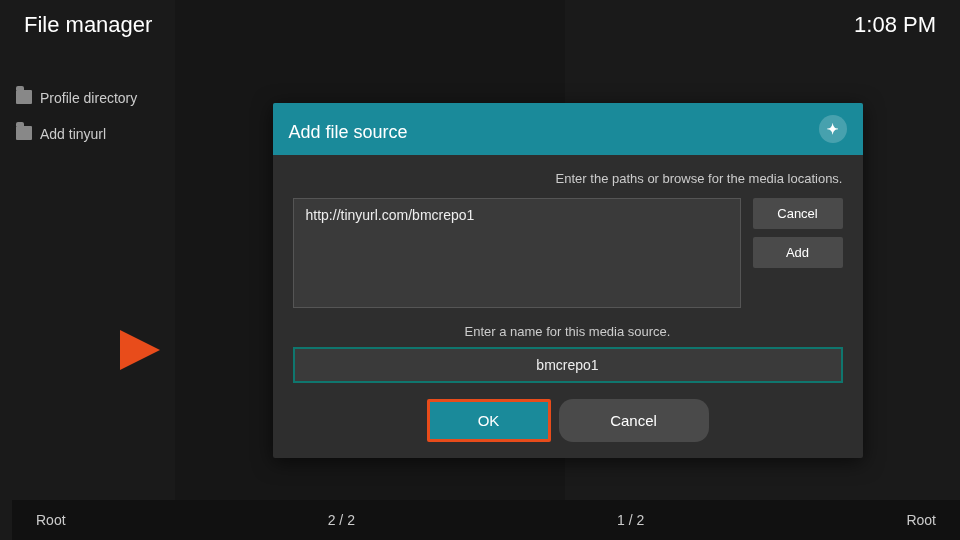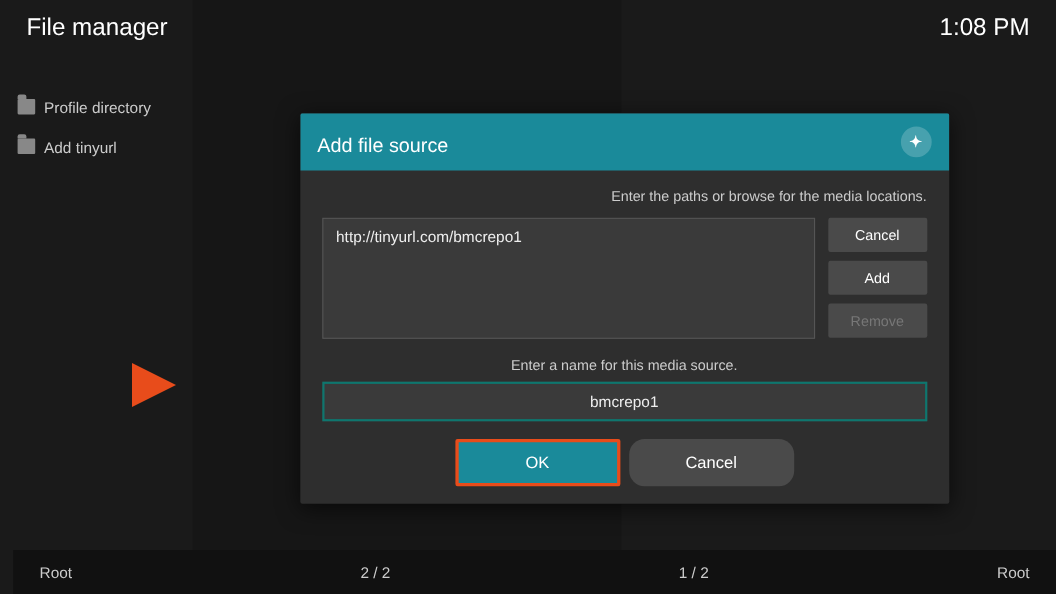--- a/index.html
+++ b/index.html
@@ -213,21 +213,21 @@
       display: flex;
       gap: 8px;
       justify-content: center;
     }
 
     .btn-ok {
       background: #1a8a9a;
       border: 3px solid #e84c1b;
       color: #fff;
       padding: 10px 0;
-      width: 150px;
+      width: 124px;
       font-size: 15px;
       cursor: pointer;
       text-align: center;
       border-radius: 2px;
     }
 
     .btn-cancel {
       background: #4a4a4a;
       border: none;
       color: #fff;
@@ -308,21 +308,20 @@
     <div class="dialog-body">
       <div class="dialog-instruction">Enter the paths or browse for the media locations.</div>
 
       <div class="path-area">
         <div class="path-list">
           <span>http://tinyurl.com/bmcrepo1</span>
         </div>
         <div class="path-buttons">
           <button class="btn">Cancel</button>
           <button class="btn">Add</button>
-          <button class="btn btn-disabled">Remove</button>
         </div>
       </div>
 
       <div class="name-instruction">Enter a name for this media source.</div>
       <input class="name-input" type="text" value="bmcrepo1" style="">
 
       <div class="dialog-buttons">
         <button class="btn-ok">OK</button>
         <button class="btn-cancel">Cancel</button>
       </div>

